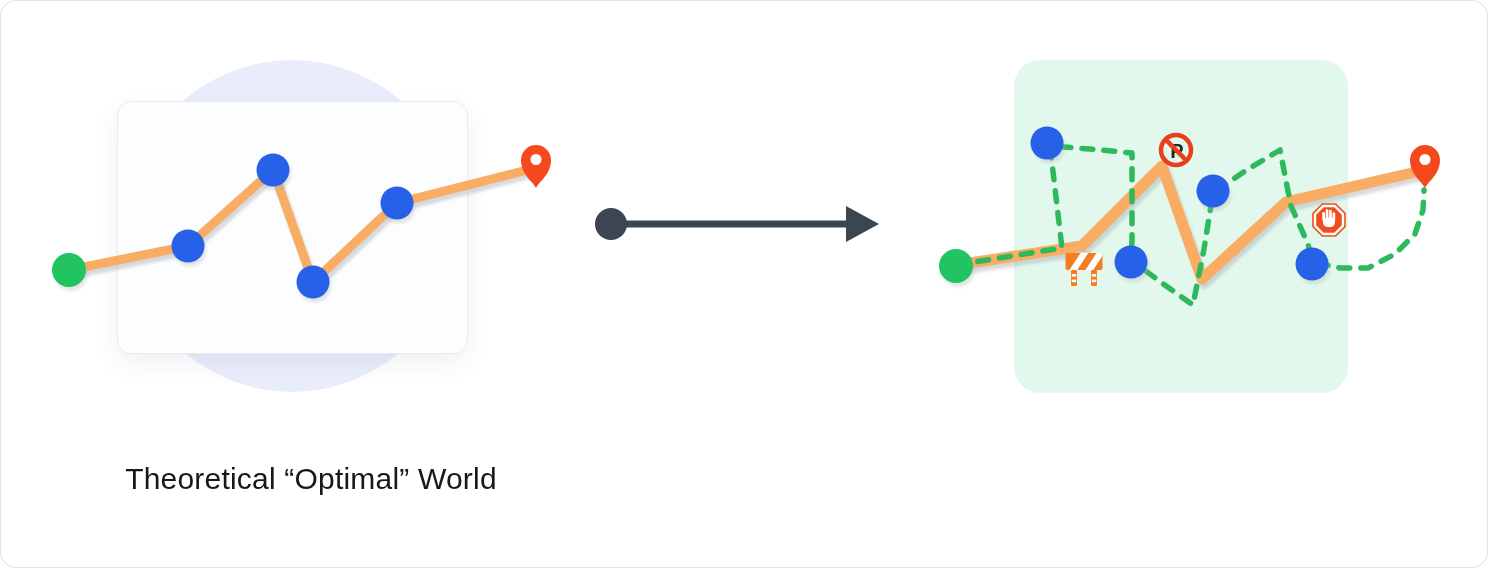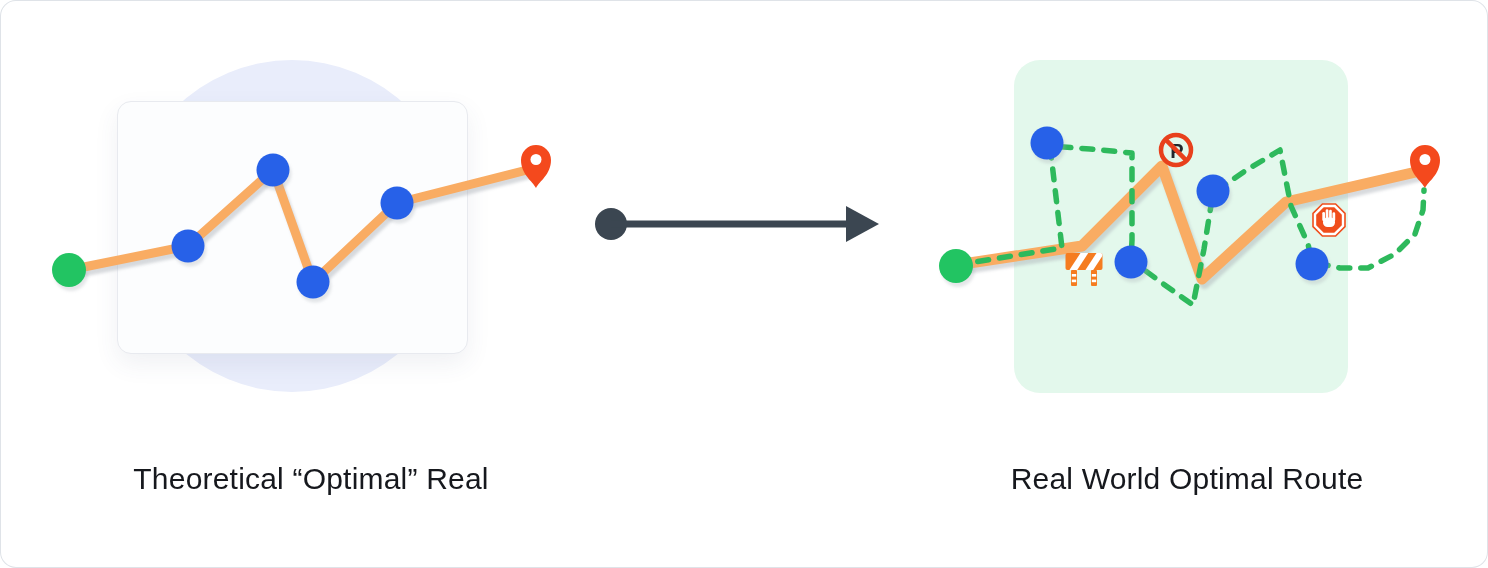--- a/index.html
+++ b/index.html
@@ -123,15 +123,14 @@
           <rect x="-3.3" y="-10.8" width="2.7" height="12" rx="1.3" fill="#ffffff"></rect>
           <rect x="0.1" y="-10.3" width="2.7" height="11.5" rx="1.3" fill="#ffffff"></rect>
           <rect x="3.5" y="-7.8" width="2.7" height="9" rx="1.3" fill="#ffffff"></rect>
         </g>
         <g transform="translate(1425,188)">
           <path d="M0 0 C -3.5 -7 -15 -13.5 -15 -28 A 15 15 0 1 1 15 -28 C 15 -13.5 3.5 -7 0 0 Z" fill="#F4491D"></path>
           <circle cx="0" cy="-28.5" r="5.5" fill="#ffffff"></circle>
         </g>
       </g>
     </svg>
-  <div class="caption caption-left">Theoretical “Optimal” Real</div>
-  <div class="caption caption-right">Real World Optimal Route</div>
+  <div class="caption caption-left">Theoretical “Optimal” World</div>
 </div>
 
 </body></html>

